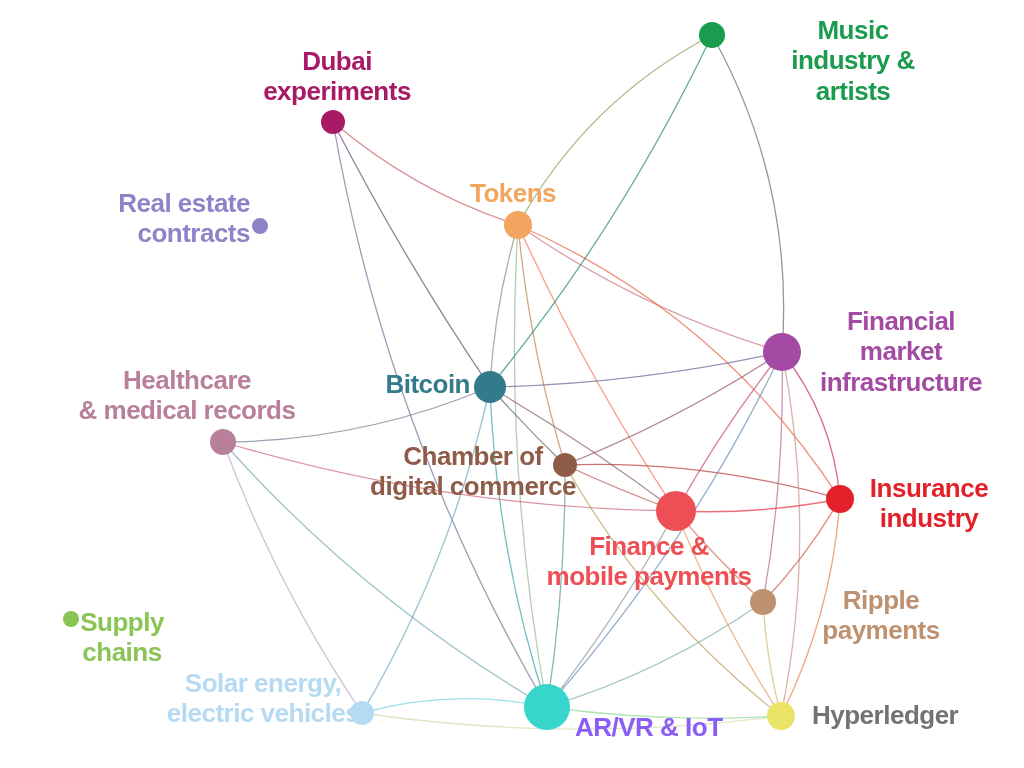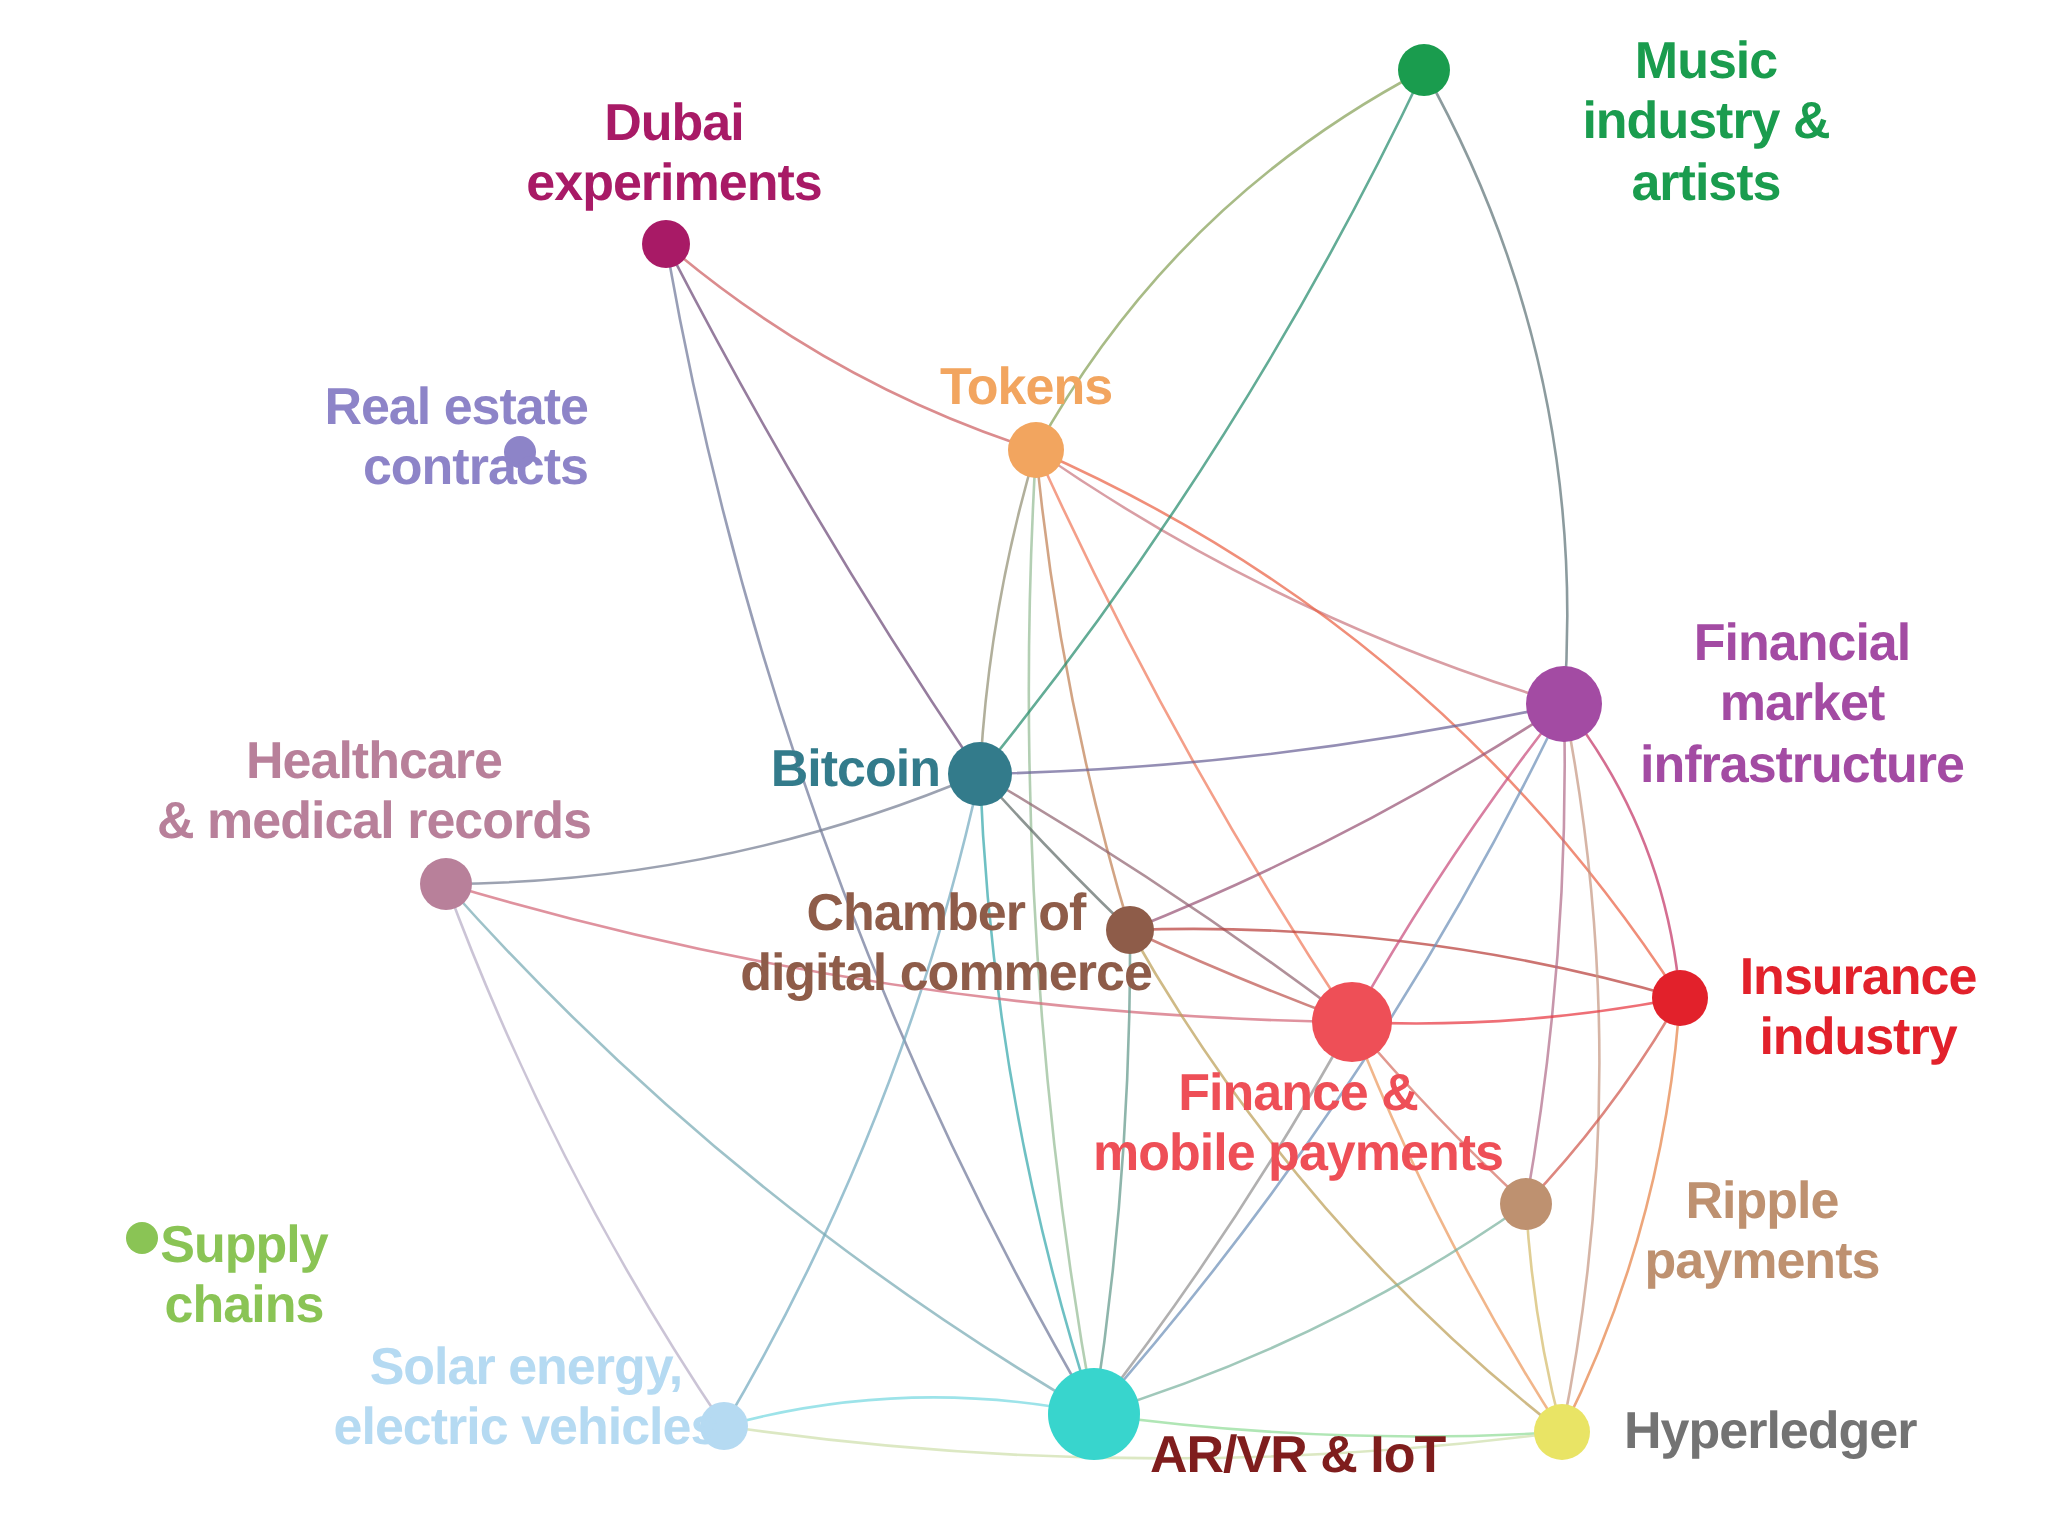--- a/index.html
+++ b/index.html
@@ -99,36 +99,36 @@
         <circle cx="362" cy="713" r="12" fill="#b5daf2" class="graph-node"></circle>
         <circle cx="547" cy="707" r="23" fill="#38d5cd" class="graph-node"></circle>
         <circle cx="781" cy="716" r="14" fill="#e9e465" class="graph-node"></circle>
       </g>
   </svg>
   <div id="labels-layer">
       <div class="node-label anchor-center" style="left: 853px; top: 15px; color: rgb(26, 156, 78);">Music industry &amp;
 artists</div>
       <div class="node-label anchor-center" style="left: 337px; top: 46px; color: rgb(168, 26, 102);">Dubai
 experiments</div>
-      <div class="node-label anchor-right" style="left: 250px; top: 188px; color: rgb(141, 132, 200); margin-left: 44px;">Real estate
+      <div class="node-label anchor-right" style="left: 250px; top: 188px; color: rgb(141, 132, 200);">Real estate
 contracts</div>
       <div class="node-label anchor-center" style="left: 513px; top: 178px; color: rgb(242, 165, 95);">Tokens</div>
       <div class="node-label anchor-center" style="left: 901px; top: 306px; color: rgb(163, 75, 163);">Financial market
 infrastructure</div>
       <div class="node-label anchor-right" style="left: 470px; top: 369px; color: rgb(51, 123, 139);">Bitcoin</div>
       <div class="node-label anchor-center" style="left: 187px; top: 365px; color: rgb(184, 128, 154);">Healthcare
 &amp; medical records</div>
       <div class="node-label anchor-center" style="left: 473px; top: 441px; color: rgb(142, 92, 73);">Chamber of
 digital commerce</div>
       <div class="node-label anchor-center" style="left: 929px; top: 473px; color: rgb(226, 33, 43);">Insurance
 industry</div>
       <div class="node-label anchor-center" style="left: 649px; top: 531px; color: rgb(238, 79, 87);">Finance &amp;
 mobile payments</div>
       <div class="node-label anchor-center" style="left: 845px; top: 585px; color: rgb(190, 145, 112); margin-left: 36px;">Ripple
 payments</div>
       <div class="node-label anchor-center" style="left: 122px; top: 588px; color: rgb(138, 196, 85); margin-top: 19px;">Supply
 chains</div>
       <div class="node-label anchor-center" style="left: 263px; top: 668px; color: rgb(181, 218, 242);">Solar energy,
 electric vehicles</div>
-      <div class="node-label anchor-left" style="left: 575px; top: 712px; color: #7f1d1d;">AR/VR &amp; IoT</div>
+      <div class="node-label anchor-left" style="left: 575px; top: 712px; color: #8b5cf6;">AR/VR &amp; IoT</div>
       <div class="node-label anchor-left" style="left: 812px; top: 700px; color: #737373;">Hyperledger</div>
     </div>
 </div>
 
 </body></html>

